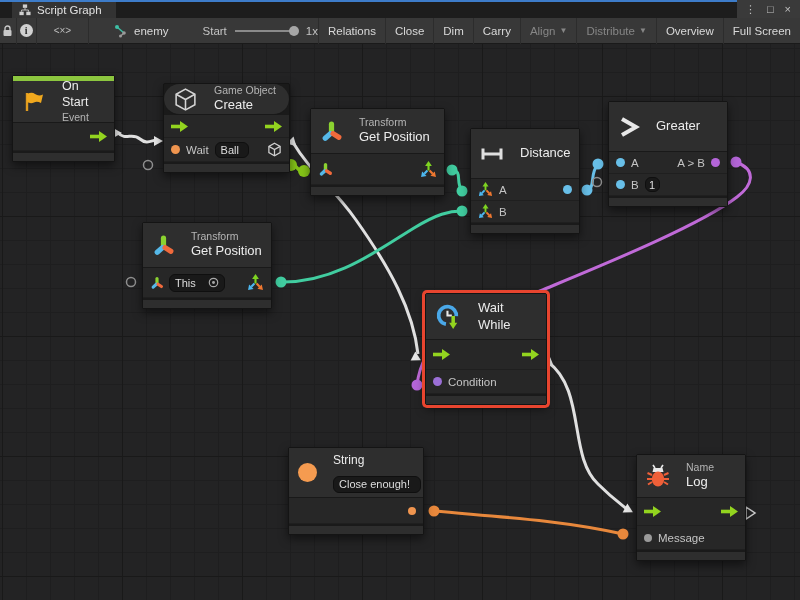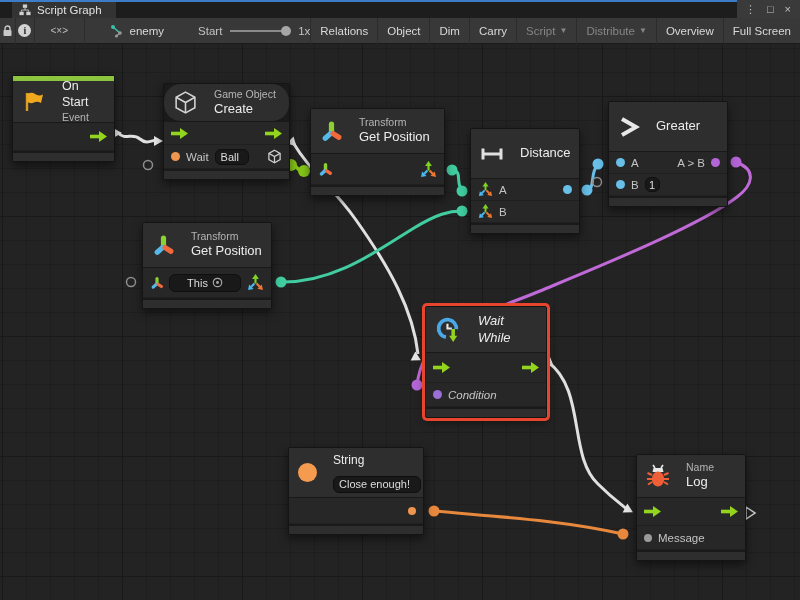--- a/index.html
+++ b/index.html
@@ -110,30 +110,30 @@
   <div class="zoom-track">
     <div class="zoom-handle"></div>
   </div>
   <span class="tb-text" style="margin-left:9px;color:#c3c3c3;">1x</span>
 
   <div class="tb-right">
     <div class="tb-btn">
         <span class="tb-text">Relations</span>
       </div>
     <div class="tb-btn">
-        <span class="tb-text">Object</span>
+        <span class="tb-text">Close</span>
       </div>
     <div class="tb-btn">
         <span class="tb-text">Dim</span>
       </div>
     <div class="tb-btn">
         <span class="tb-text">Carry</span>
       </div>
     <div class="tb-btn">
-        <span class="tb-text dim">Script</span>
+        <span class="tb-text dim">Align</span>
         <span class="tb-caret">▼</span>
       </div>
     <div class="tb-btn">
         <span class="tb-text dim">Distribute</span>
         <span class="tb-caret">▼</span>
       </div>
     <div class="tb-btn">
         <span class="tb-text">Overview</span>
       </div>
     <div class="tb-btn" style="border-right:none">
@@ -207,21 +207,21 @@
         <svg width="17" height="11" viewBox="0 0 17 11">
             <rect x="0" y="3.7" width="9" height="3.6" fill="#93d41f"></rect>
             <polygon points="9,0 17,5.5 9,11" fill="#93d41f"></polygon>
           </svg>
       </span>
     </div>
     <div class="ftr"></div>
   </div>
 
   <div class="node" style="left:163px;top:39px;width:125px;">
-    <div class="hdr" style="height:38px;border-radius:17px;">
+    <div class="hdr" style="height:31px;border-radius:17px;">
       <span class="icn">
         <svg width="25" height="25" viewBox="0 0 24 24" fill="none" stroke="#d4d4d4" stroke-width="1.5">
             <polygon points="12,2 21,7 21,17 12,22 3,17 3,7"></polygon>
             <path d="M3 7l9 5 9-5M12 12v10"></path>
           </svg>
       </span>
       <div>
         <div class="t2">Game Object</div>
         <div class="t1">Create</div>
       </div>
@@ -373,42 +373,42 @@
       </div>
     </div>
     <div class="row" style="height:30px;gap:5px;">
       <span class="icn">
         <svg width="14" height="14" viewBox="0 0 22 22">
             <line x1="11" y1="11" x2="11" y2="4" stroke="#8bd230" stroke-width="5" stroke-linecap="round"></line>
             <line x1="10" y1="13" x2="5" y2="17.5" stroke="#55b8e8" stroke-width="5" stroke-linecap="round"></line>
             <line x1="12.5" y1="13" x2="18" y2="16.5" stroke="#f06a3c" stroke-width="5" stroke-linecap="round"></line>
           </svg>
       </span>
-      <span class="field" style="width:72px;height:18px;justify-content:center;">
+      <span class="field" style="width:56px;height:18px;justify-content:space-between;">
         <span>This</span>
         <svg width="11" height="11" viewBox="0 0 12 12">
             <circle cx="6" cy="6" r="4.6" fill="none" stroke="#a8a8a8" stroke-width="1.3"></circle>
             <circle cx="6" cy="6" r="1.6" fill="#a8a8a8"></circle>
           </svg>
       </span>
       <span class="icn ml">
         <svg width="17" height="17" viewBox="0 0 16 16">
             <line x1="8" y1="9" x2="8" y2="4" stroke="#7ed321" stroke-width="2"></line>
             <polygon points="8,0 4.8,4.8 11.2,4.8" fill="#7ed321"></polygon>
             <line x1="7" y1="9" x2="4" y2="12" stroke="#4db8f0" stroke-width="2"></line>
             <polygon points="1,15 2,9.8 6.2,14" fill="#4db8f0"></polygon>
             <line x1="9" y1="9" x2="12" y2="12" stroke="#f07830" stroke-width="2"></line>
             <polygon points="15,15 9.8,13.8 13.9,9.9" fill="#f07830"></polygon>
           </svg>
       </span>
     </div>
     <div class="ftr"></div>
   </div>
 
-  <div class="node selected" style="left:425px;top:262px;width:120px;font-style:italic;">
+  <div class="node selected" style="left:425px;top:249px;width:120px;">
     <div class="hdr" style="height:46px;">
       <span class="icn">
         <svg width="27" height="27" viewBox="0 0 26 26">
             <circle cx="12" cy="12" r="8.5" fill="none" stroke="#4aa8e8" stroke-width="3.6" stroke-dasharray="39 15" transform="rotate(100 12 12)"></circle>
             <path d="M12 7.5V12h4.2" stroke="#e8e8e8" stroke-width="2" fill="none"></path>
             <line x1="17.5" y1="12.5" x2="17.5" y2="19.5" stroke="#93d41f" stroke-width="3.4"></line>
             <polygon points="17.5,25 13.6,19 21.4,19" fill="#93d41f"></polygon>
           </svg>
       </span>
       <div class="t1">Wait While</div>

